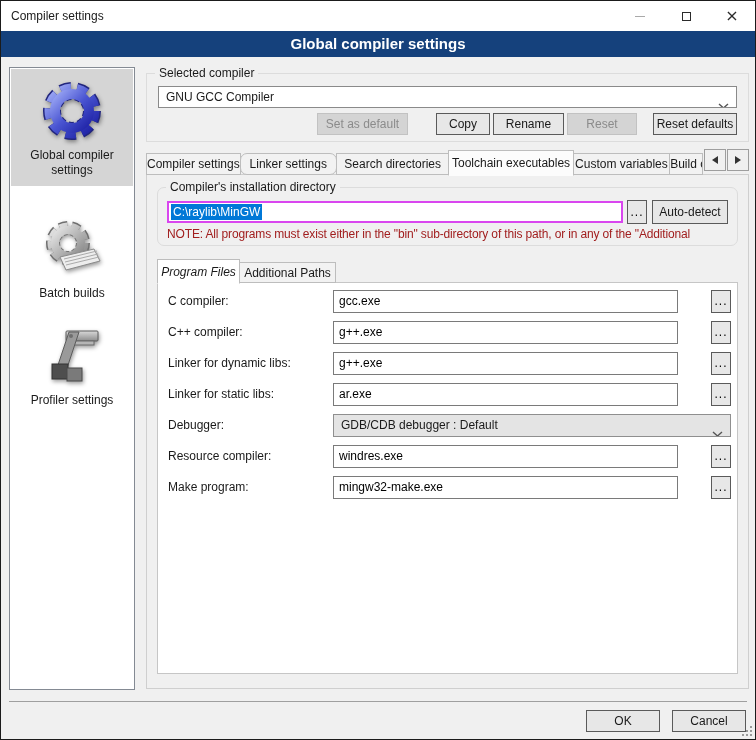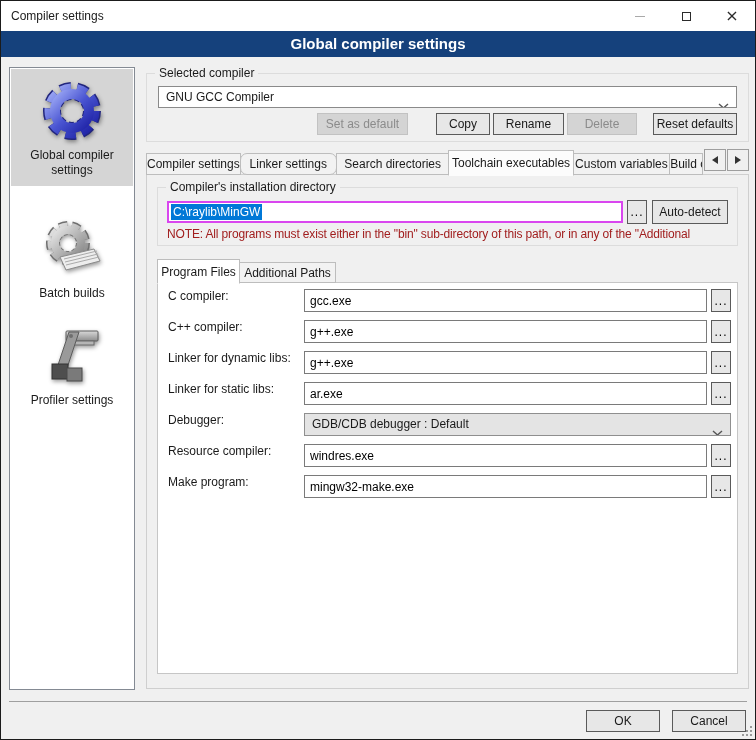--- a/index.html
+++ b/index.html
@@ -66,41 +66,41 @@
                 margin-bottom:-1px; }
   .t0{width:95px;} .t1{width:98px;border-radius:7px;} .t2{width:114px;} .t3{width:126px;} .t4{width:98px;} .t5{width:34px;}
   .tab-arrows { margin-left:auto; display:flex; align-self:flex-start; }
   .arrow-btn { width:22px; height:22px; background:#f0f0f0; border:1px solid #9e9e9e; margin-left:1px;
                display:flex; align-items:center; justify-content:center; cursor:pointer; }
 
   
   .tabpage { position:relative; z-index:1; margin-top:-1px; border:1px solid #cfcfcf; background:#f0f0f0;
              height:515px; padding:10px 10px 0; }
 
-  .group-dir { margin-top:2px; padding:12px 9px 4px; }
+  .group-dir { margin-top:2px; padding:12px 9px 4px;border-radius:7px; }
   .dir-row { display:flex; align-items:center; }
   .dir-field { flex:1; height:22px; border:2px solid #d946ef; background:#fff; display:flex;
                align-items:center; padding:0 2px; overflow:hidden; }
   .sel-text { background:#0078d7; color:#fff; padding:1px 2px; white-space:nowrap; }
   .mini-btn { width:20px; height:24px; margin-left:4px; background:#e7e7e7; border:1px solid #5a5a5a;
               font:inherit; letter-spacing:1px; cursor:pointer; }
   .b-autodetect { width:76px; height:24px; margin-left:5px; }
   .note { margin-top:3px; color:#a11e1e; font-size:12px; white-space:nowrap; overflow:hidden; letter-spacing:-0.15px; }
 
   
   .subtabs { margin-top:12px; height:25px; display:flex; align-items:flex-end; position:relative; z-index:2; }
   .subtab { height:21px; line-height:20px; text-align:center; background:#f2f2f2; border:1px solid #bdbdbd;
             margin-left:-1px; cursor:pointer; white-space:nowrap; }
-  .subtab:first-child { margin-left:0; }
+  .subtab:first-child { margin-left:0;font-style:italic; }
   .subtab.active { height:25px; line-height:24px; background:#ffffff; border-bottom:1px solid #ffffff; margin-bottom:-1px; }
   .s0{width:83px;} .s1{width:97px;}
   .subpage { position:relative; z-index:1; margin-top:-1px; background:#fff; border:1px solid #c6c6c6;
              height:392px; padding:6px 6px 0 10px; }
 
-  .trow { display:flex; height:24px; margin-bottom:7px; }
+  .trow { display:flex; align-items:center; height:24px; margin-bottom:7px;gap:29px; }
   .trow .flabel { width:136px; flex:none; }
   .tfield { flex:1; height:23px; border:1px solid #7a7a7a; background:#fff; font:inherit;
             padding:0 5px; outline:none; }
   .trow .mini-btn { height:23px; margin-left:4px; }
   .trow .combo { flex:1; height:23px; line-height:21px; }
 
   
   .footer-sep { position:absolute; left:8px; right:8px; top:700px; height:1px; background:#9f9f9f; }
   .b-ok { position:absolute; left:585px; top:709px; width:74px; height:22px; }
   .b-cancel { position:absolute; left:671px; top:709px; width:74px; height:22px; }
@@ -200,21 +200,21 @@
         <span class="chev">
           <svg width="11" height="6" viewBox="0 0 11 6">
               <polyline points="1,1 5.5,5 10,1" fill="none" stroke="#555" stroke-width="1.4"></polyline>
             </svg>
         </span>
       </div>
       <div class="btnrow">
         <button class="btn b-setdef" disabled="">Set as default</button>
         <button class="btn b-copy">Copy</button>
         <button class="btn b-rename">Rename</button>
-        <button class="btn b-delete" disabled="">Delete</button>
+        <button class="btn b-delete" disabled="">Reset</button>
         <button class="btn b-reset">Reset defaults</button>
       </div>
     </div>
 
     <div class="tabstrip">
       <div class="tab t0">Compiler settings</div>
       <div class="tab t1">Linker settings</div>
       <div class="tab t2">Search directories</div>
       <div class="tab t3 active">Toolchain executables</div>
       <div class="tab t4">Custom variables</div>

